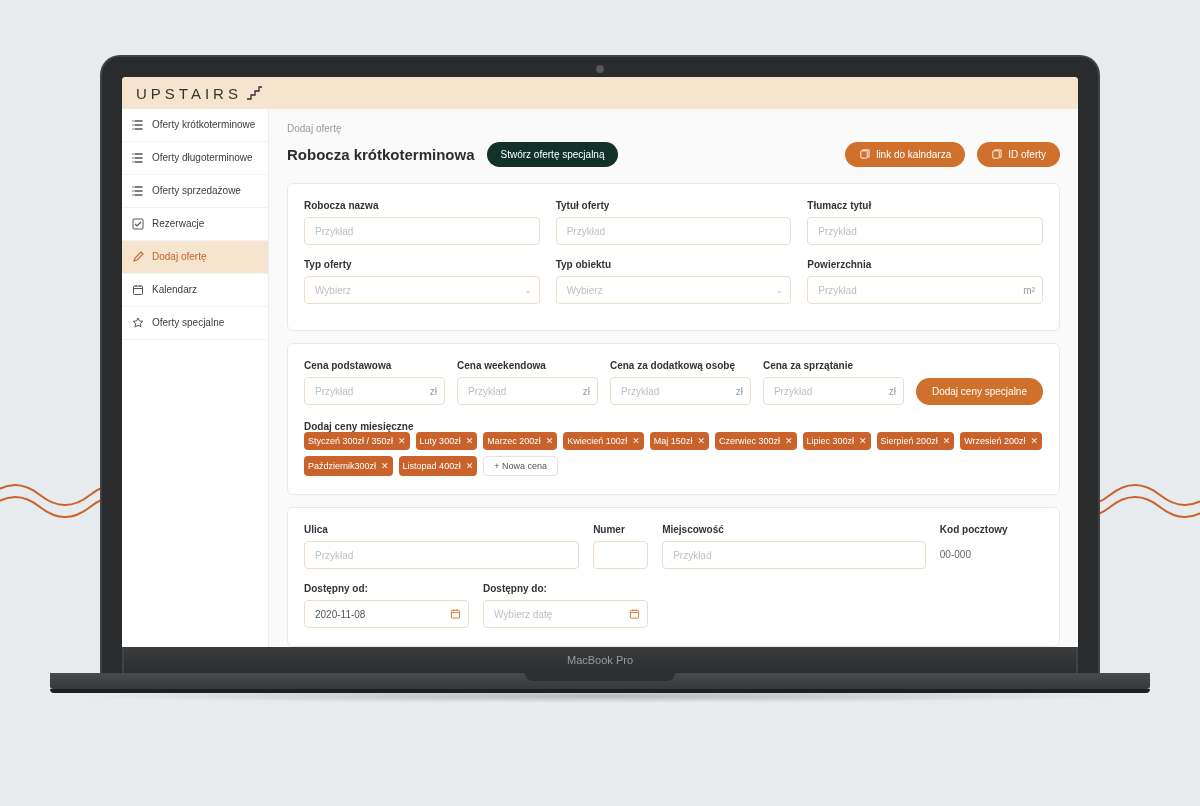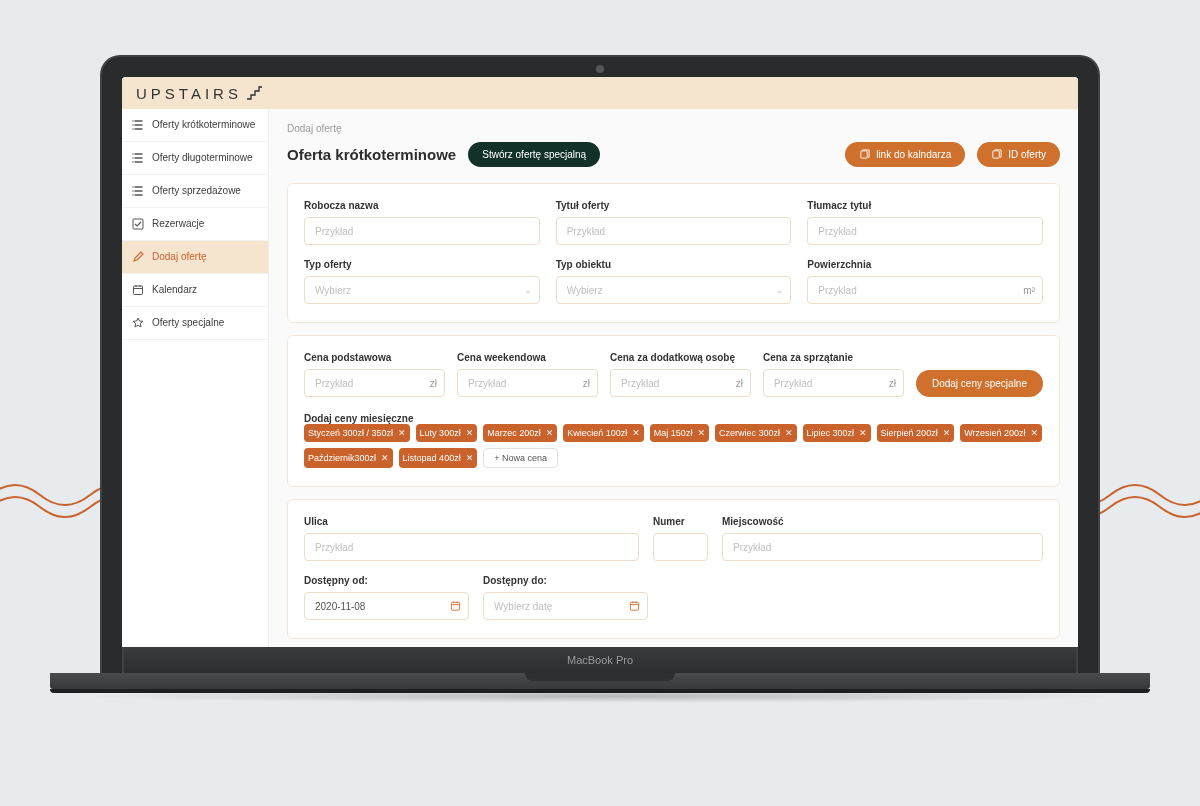--- a/index.html
+++ b/index.html
@@ -168,21 +168,21 @@
                   <path d="M6 1l1.5 3 3.3.3-2.5 2.2.7 3.3L6 8.3 3 10l.7-3.3L1.2 4.3 4.5 4z" stroke="#555" fill="none" stroke-width="1"></path>
                 </svg>
               </span>
             <span>Oferty specjalne</span>
           </div>
         </div>
 
         <div class="main">
           <div class="bc">Dodaj ofertę</div>
           <div class="title-row">
-            <div class="page-title">Oferta krótkoterminowe</div>
+            <div class="page-title">Robocza krótkoterminowa</div>
             <button class="btn btn-dark">Stwórz ofertę specjalną</button>
             <div class="spring"></div>
             <button class="btn btn-orange">
               <span style="display:inline-flex;width:11px;height:11px;">
                   <svg viewBox="0 0 12 12">
                     <rect x="2" y="2" width="7" height="8" rx="1" stroke="#fff" fill="none"></rect>
                     <path d="M4 2V1h7v8h-1" stroke="#fff" fill="none"></path>
                   </svg>
                 </span>
               <span>link do kalndarza</span>
@@ -206,21 +206,21 @@
               </div>
               <div class="field">
                 <div class="label">Tytuł oferty</div>
                 <input class="input" placeholder="Przykład" style="">
               </div>
               <div class="field">
                 <div class="label">Tłumacz tytuł</div>
                 <input class="input" placeholder="Przykład" style="">
               </div>
             </div>
-            <div class="row" style="margin-bottom:0;">
+            <div class="row" style="margin-bottom:8px;">
               <div class="field select">
                 <div class="label">Typ oferty</div>
                 <div style="position:relative;">
                   <input class="input" readonly="" placeholder="Wybierz" style="">
                   <span class="chev">⌄</span>
                 </div>
               </div>
               <div class="field select">
                 <div class="label">Typ obiektu</div>
                 <div style="position:relative;">
@@ -326,20 +326,24 @@
                 <div class="label">Ulica</div>
                 <input class="input" placeholder="Przykład" style="">
               </div>
               <div class="field number">
                 <div class="label">Numer</div>
                 <input class="input" style="">
               </div>
               <div class="field city">
                 <div class="label">Miejscowość</div>
                 <input class="input" placeholder="Przykład" style="">
+              </div>
+              <div class="field postal">
+                <div class="label">Kod pocztowy</div>
+                <div class="val">00-000</div>
               </div>
             </div>
             <div class="date-row">
               <div class="field">
                 <div class="label">Dostępny od:</div>
                 <div class="date-wrap">
                   <input class="input" value="2020-11-08" style="">
                   <span class="cal" style="display:inline-flex;width:11px;height:11px;">
                       <svg viewBox="0 0 12 12">
                         <rect x="1.5" y="2" width="9" height="8.5" rx="1" stroke="#d0702d" fill="none"></rect>

